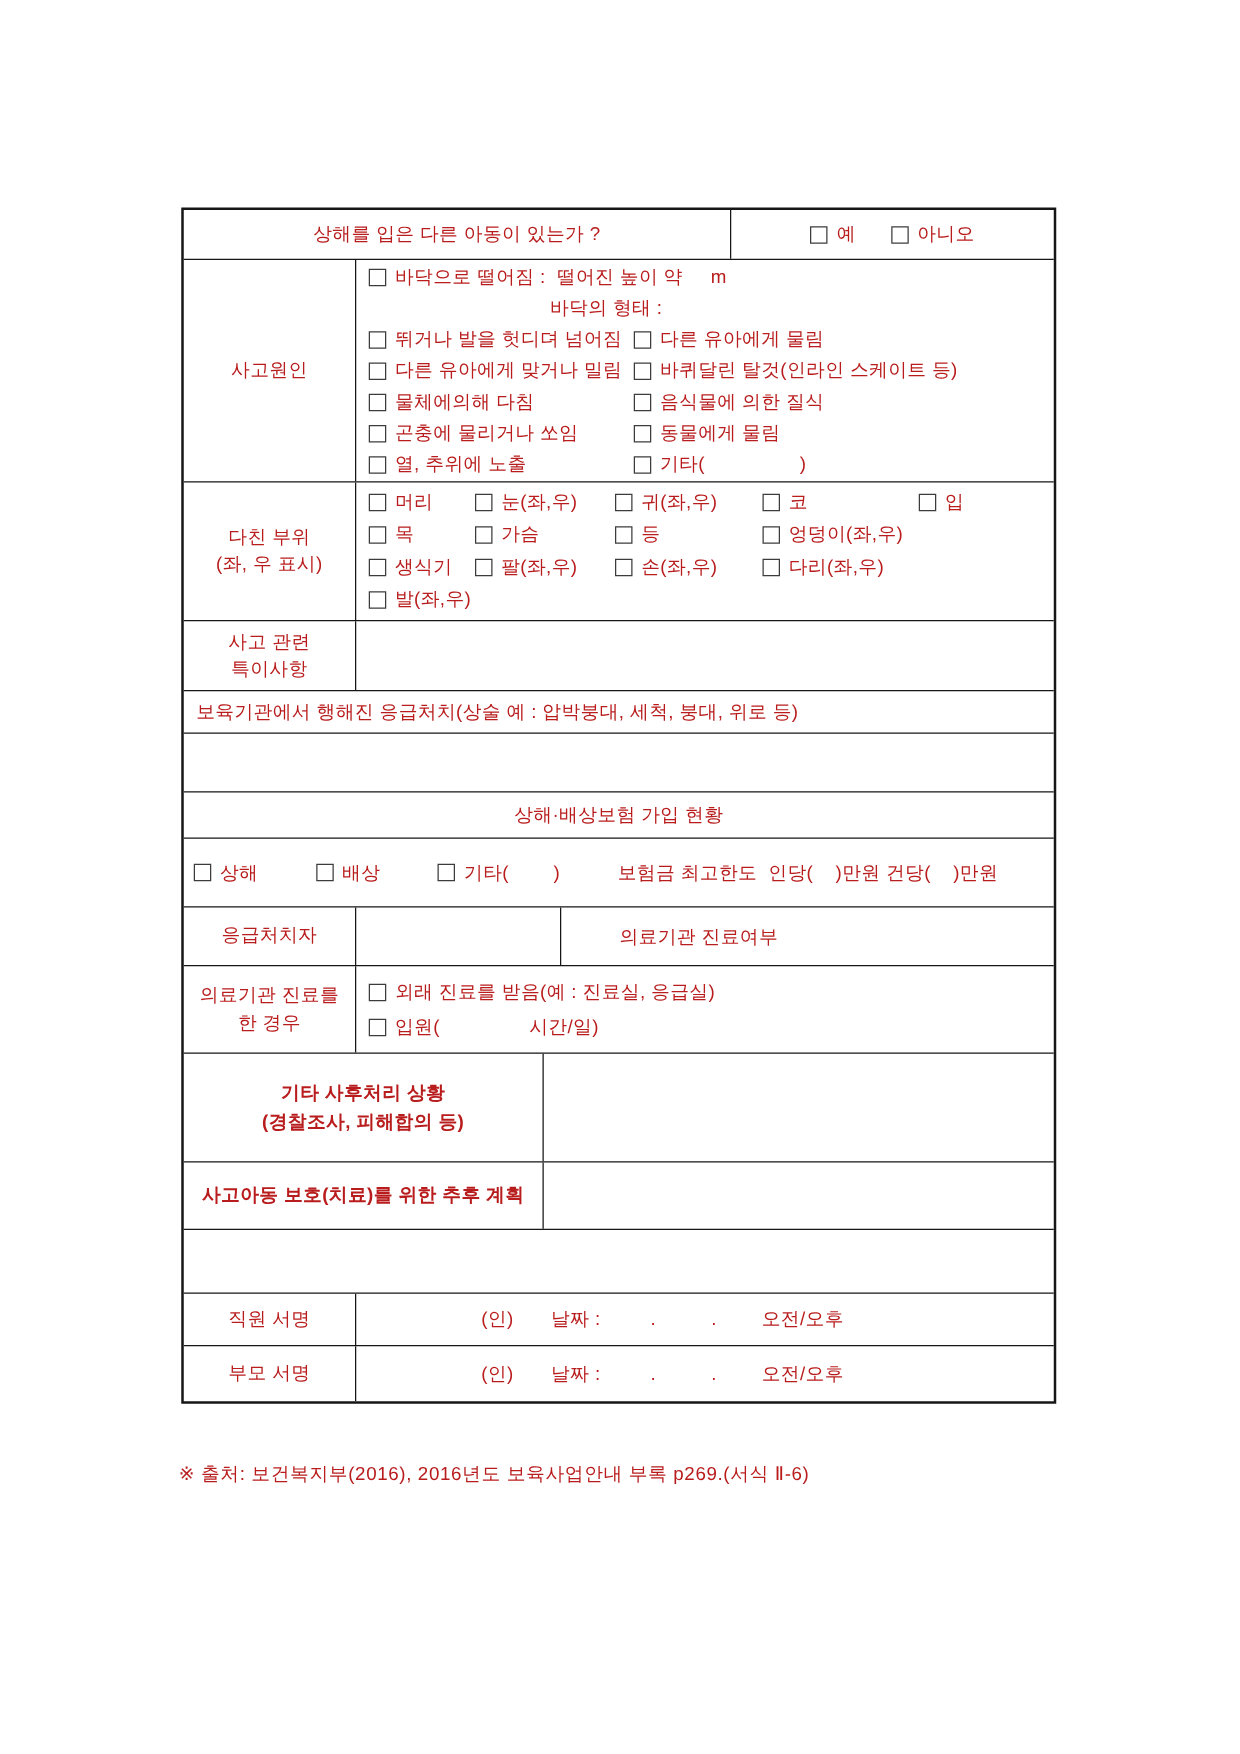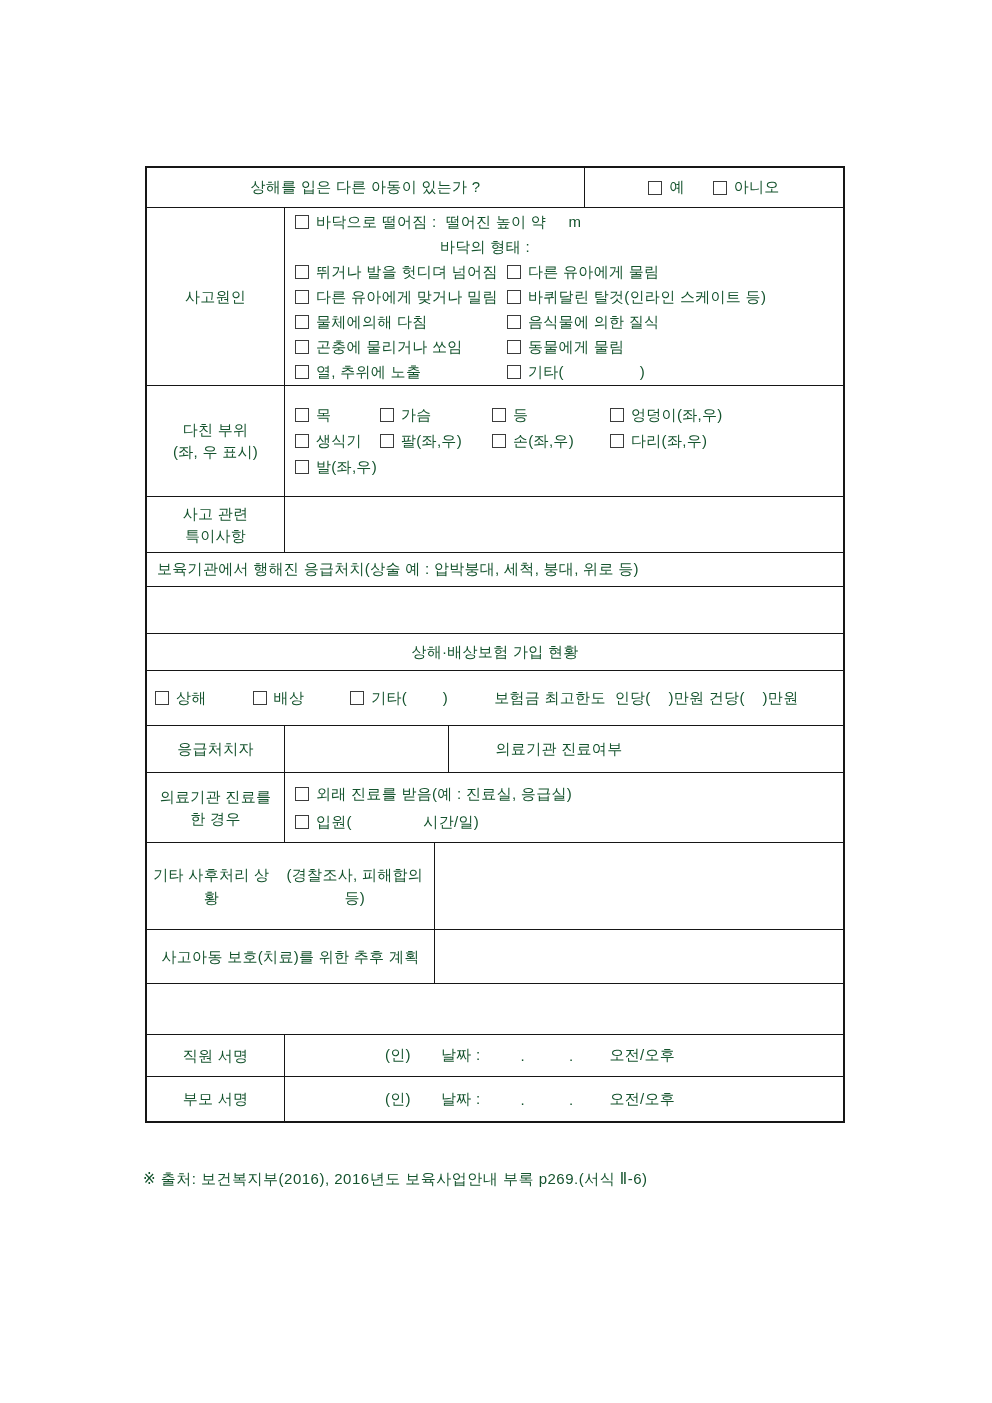--- a/index.html
+++ b/index.html
@@ -1,30 +1,30 @@
 <!DOCTYPE html>
 <html><head>
 <meta charset="utf-8">
 <style>
   html,body{margin:0;padding:0;background:#fff;}
   .page{position:relative;width:992px;height:1403px;background:#fff;overflow:hidden;
-        font-family:"Liberation Sans","DejaVu Sans",sans-serif;color:#14532d;
+        font-family:"Liberation Sans","DejaVu Sans",sans-serif;color:#b91c1c;
         font-size:15px;letter-spacing:0.3px;}
   .tbl{position:absolute;left:145px;top:166px;width:700px;border:2px solid #161616;box-sizing:border-box;}
   .row{display:flex;border-bottom:1px solid #161616;box-sizing:border-box;}
   .row:last-child{border-bottom:none;}
   .cell{border-right:1px solid #161616;box-sizing:border-box;}
   .cell:last-child{border-right:none;}
   .r1{height:40px}.r2{height:178px}.r3{height:111px}.r4{height:56px}.r5{height:34px}
   .r6{height:47px}.r7{height:37px}.r8{height:55px}.r9{height:47px}.r10{height:70px}
   .r11{height:87px}.r12{height:54px}.r13{height:51px}.r14{height:42px}.r15{height:44px}
   .lab{width:138px;flex:none;display:flex;flex-direction:column;justify-content:center;
        align-items:center;text-align:center;line-height:22px;}
-  .lab2{width:288px;flex:none;display:flex;flex-direction:row;justify-content:center;
-        align-items:center;text-align:center;line-height:23px;}
+  .lab2{width:288px;flex:none;display:flex;flex-direction:column;justify-content:center;
+        align-items:center;text-align:center;line-height:23px;font-weight:bold;}
   .con{flex:1;display:flex;flex-direction:column;justify-content:center;padding-left:10px;box-sizing:border-box;}
   .cen{flex:1;display:flex;align-items:center;justify-content:center;}
   .line{display:flex;align-items:center;line-height:25px;height:25px;}
   .line3{line-height:26px;height:26px;}
   .cb{display:inline-block;width:12px;height:12px;border:1.5px solid #3c3c3c;flex:none;
       margin-right:7px;background:#fff;}
   .ci{display:inline-flex;align-items:center;}
   .w212{width:212px;flex:none;}
   .c1{width:85px;flex:none}.c2{width:112px;flex:none}.c3{width:118px;flex:none}.c4{width:125px;flex:none}
   .indent{margin-left:145px;}
@@ -130,20 +130,42 @@
 
     <div class="row r3">
       <div class="cell lab">
         <span>다친 부위</span>
         <span>(좌, 우 표시)</span>
       </div>
       <div class="cell con">
         <div class="line line3">
           <span class="ci c1">
               <span class="cb"></span>
+              <span>머리</span>
+            </span>
+          <span class="ci c2">
+              <span class="cb"></span>
+              <span>눈(좌,우)</span>
+            </span>
+          <span class="ci c3">
+              <span class="cb"></span>
+              <span>귀(좌,우)</span>
+            </span>
+          <span class="ci c4">
+              <span class="cb"></span>
+              <span>코</span>
+            </span>
+          <span class="ci">
+              <span class="cb"></span>
+              <span>입</span>
+            </span>
+        </div>
+        <div class="line line3">
+          <span class="ci c1">
+              <span class="cb"></span>
               <span>목</span>
             </span>
           <span class="ci c2">
               <span class="cb"></span>
               <span>가슴</span>
             </span>
           <span class="ci c3">
               <span class="cb"></span>
               <span>등</span>
             </span>

